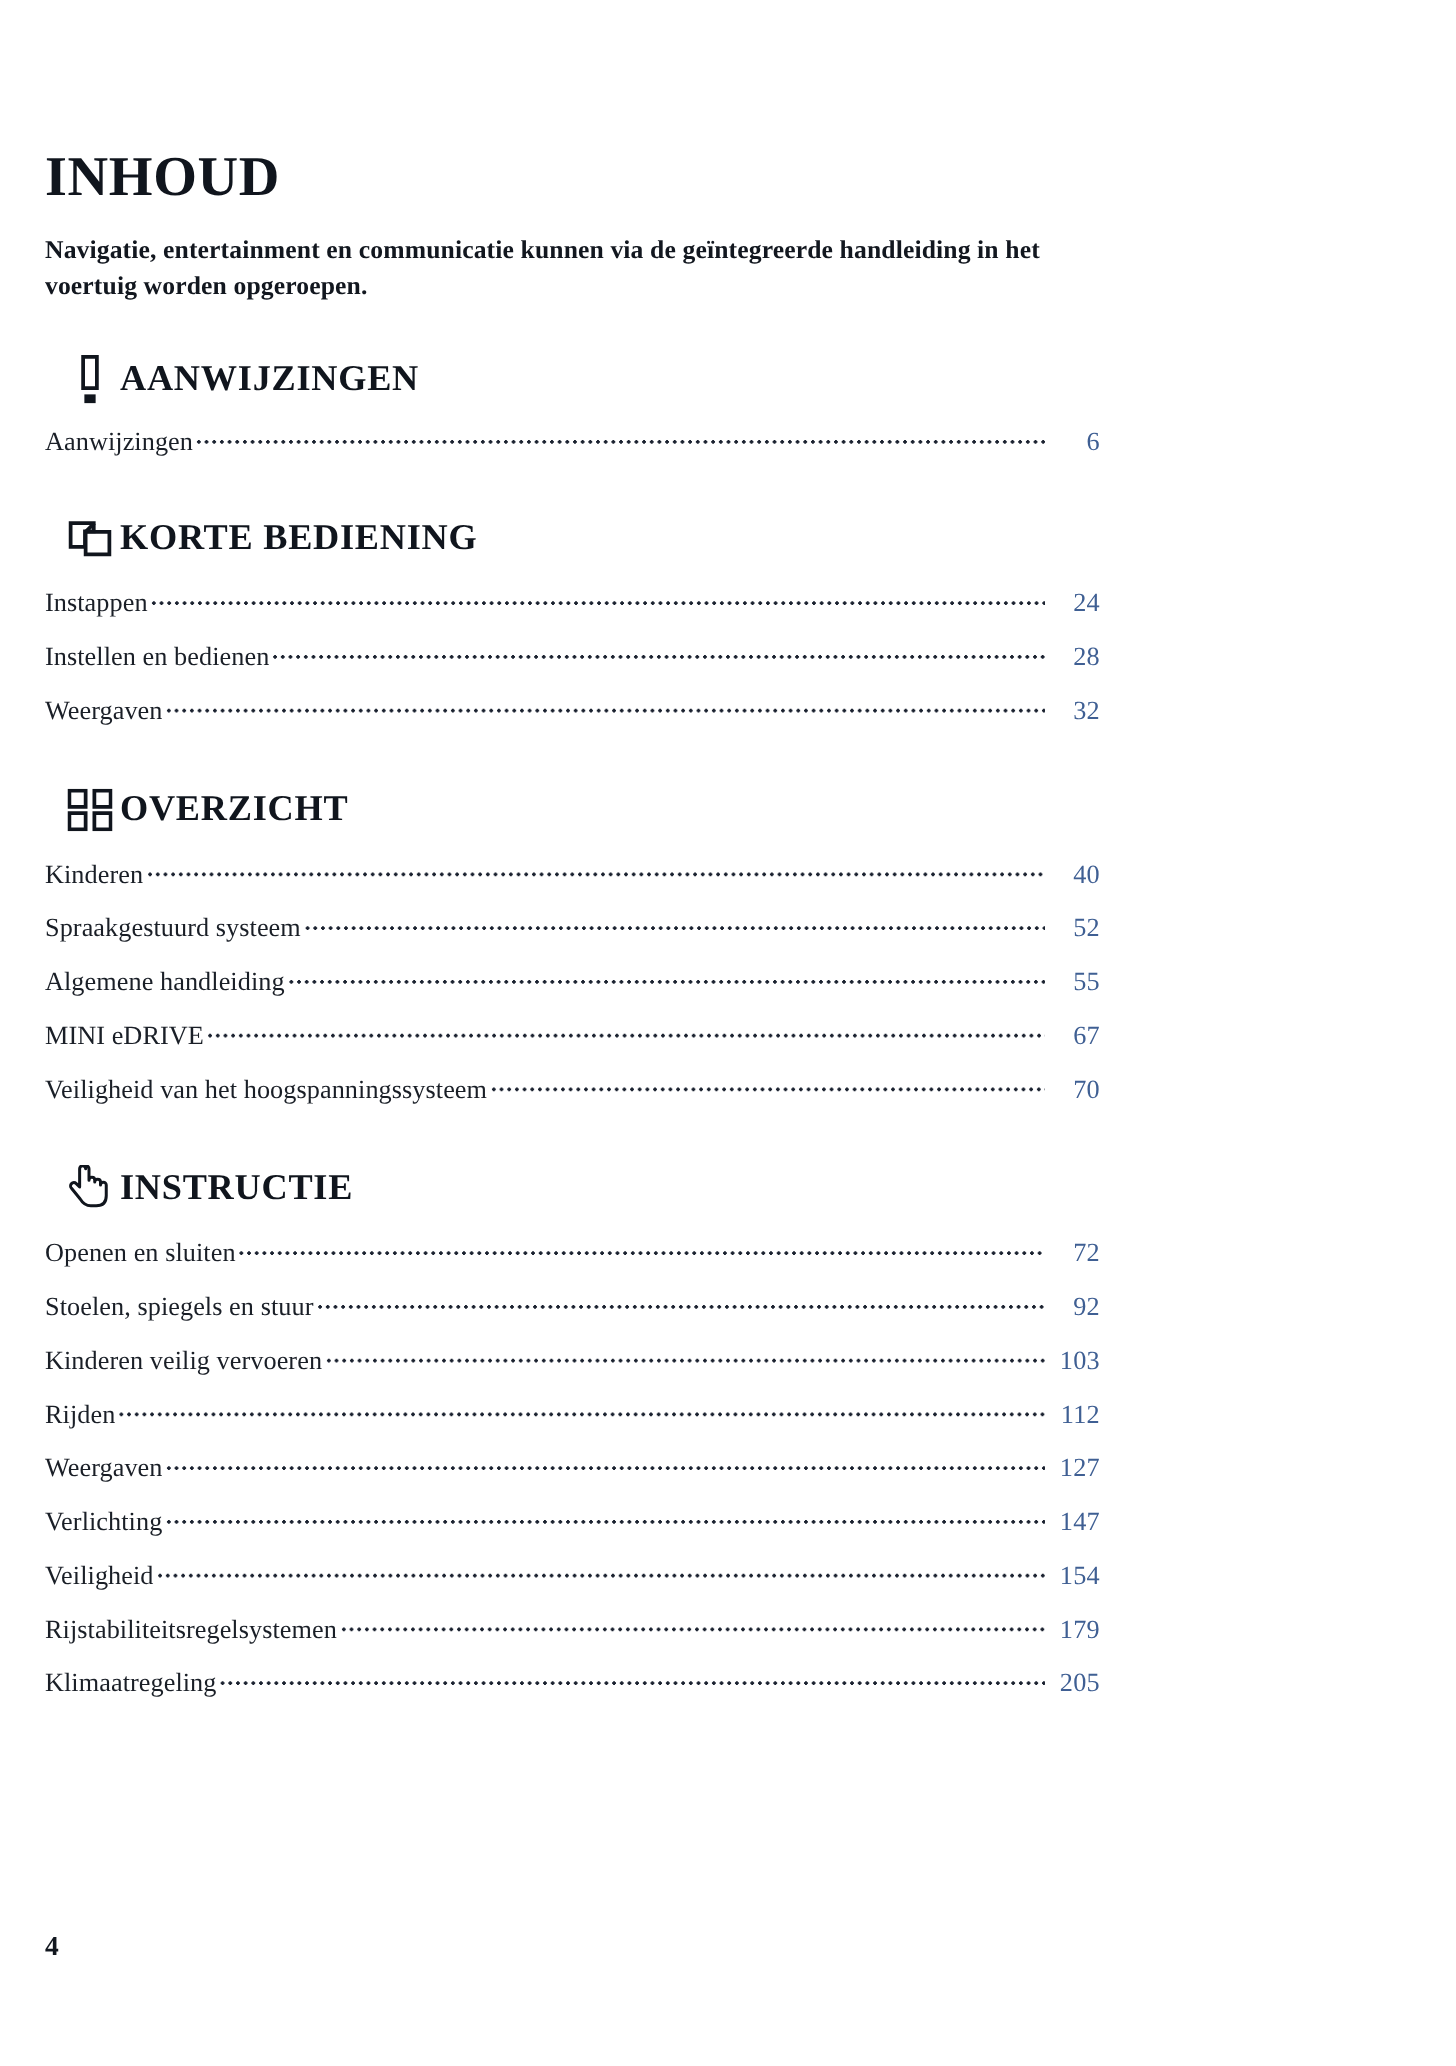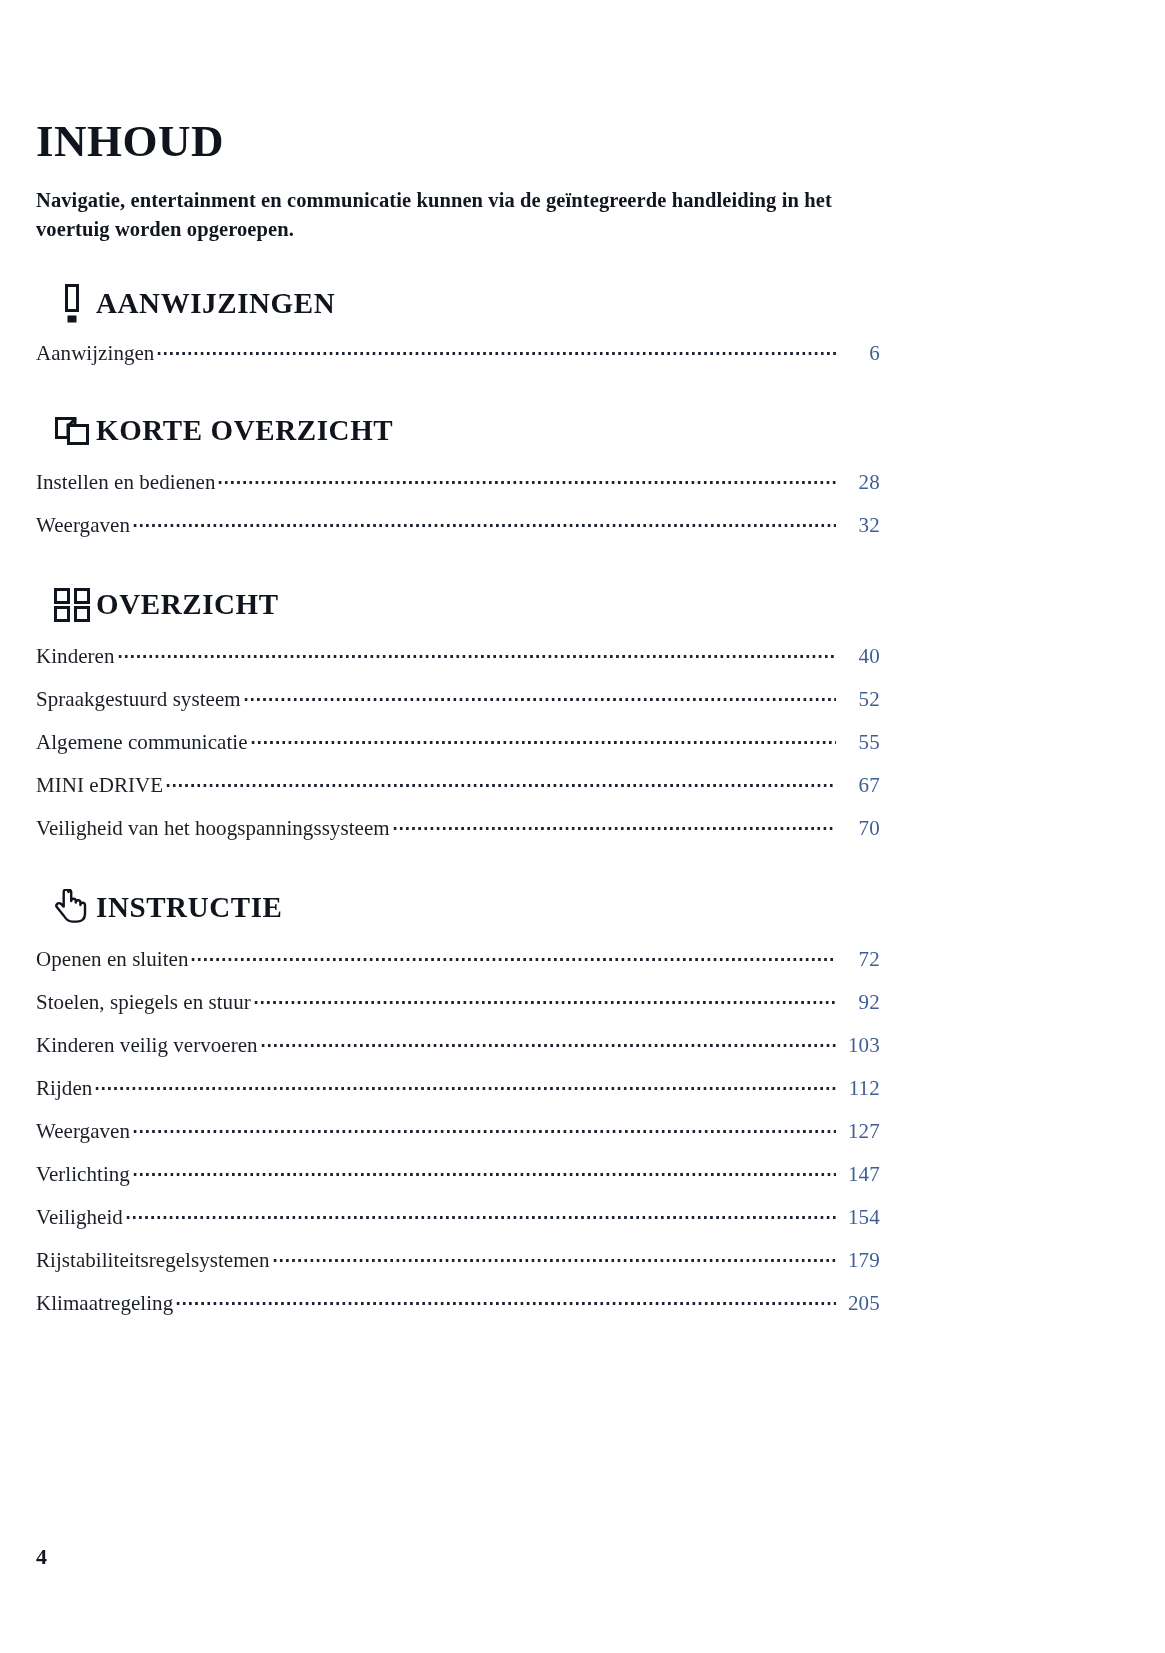--- a/index.html
+++ b/index.html
@@ -159,23 +159,28 @@
       </div>
       <div class="section sec-korte-instructie">
         <div class="section-head">
           <span class="section-icon">
             <svg width="36" height="36" viewBox="0 0 36 36">
               <path d="M2.5 5.5 H21 V12 H14 V24.5 H2.5 Z" fill="none" stroke="#10151d" stroke-width="3"></path>
               <path d="M14.5 12.5 H33.5 V30.5 H14.5 Z" fill="none" stroke="#10151d" stroke-width="3"></path>
               <path d="M14.5 12.5 L21.5 5.5" fill="none" stroke="#10151d" stroke-width="3"></path>
             </svg>
           </span>
-          <span class="section-title">KORTE OVERZICHT</span>
-        </div>
-        <ul class="toc-list">
+          <span class="section-title">KORTE BEDIENING</span>
+        </div>
+        <ul class="toc-list">
+          <li class="toc-row">
+            <span class="toc-label">Instappen</span>
+            <span class="toc-dots"></span>
+            <span class="toc-page">24</span>
+          </li>
           <li class="toc-row">
             <span class="toc-label">Instellen en bedienen</span>
             <span class="toc-dots"></span>
             <span class="toc-page">28</span>
           </li>
           <li class="toc-row">
             <span class="toc-label">Weergaven</span>
             <span class="toc-dots"></span>
             <span class="toc-page">32</span>
           </li>
@@ -198,21 +203,21 @@
             <span class="toc-label">Kinderen</span>
             <span class="toc-dots"></span>
             <span class="toc-page">40</span>
           </li>
           <li class="toc-row">
             <span class="toc-label">Spraakgestuurd systeem</span>
             <span class="toc-dots"></span>
             <span class="toc-page">52</span>
           </li>
           <li class="toc-row">
-            <span class="toc-label">Algemene communicatie</span>
+            <span class="toc-label">Algemene handleiding</span>
             <span class="toc-dots"></span>
             <span class="toc-page">55</span>
           </li>
           <li class="toc-row">
             <span class="toc-label">MINI eDRIVE</span>
             <span class="toc-dots"></span>
             <span class="toc-page">67</span>
           </li>
           <li class="toc-row">
             <span class="toc-label">Veiligheid van het hoogspanningssysteem</span>

